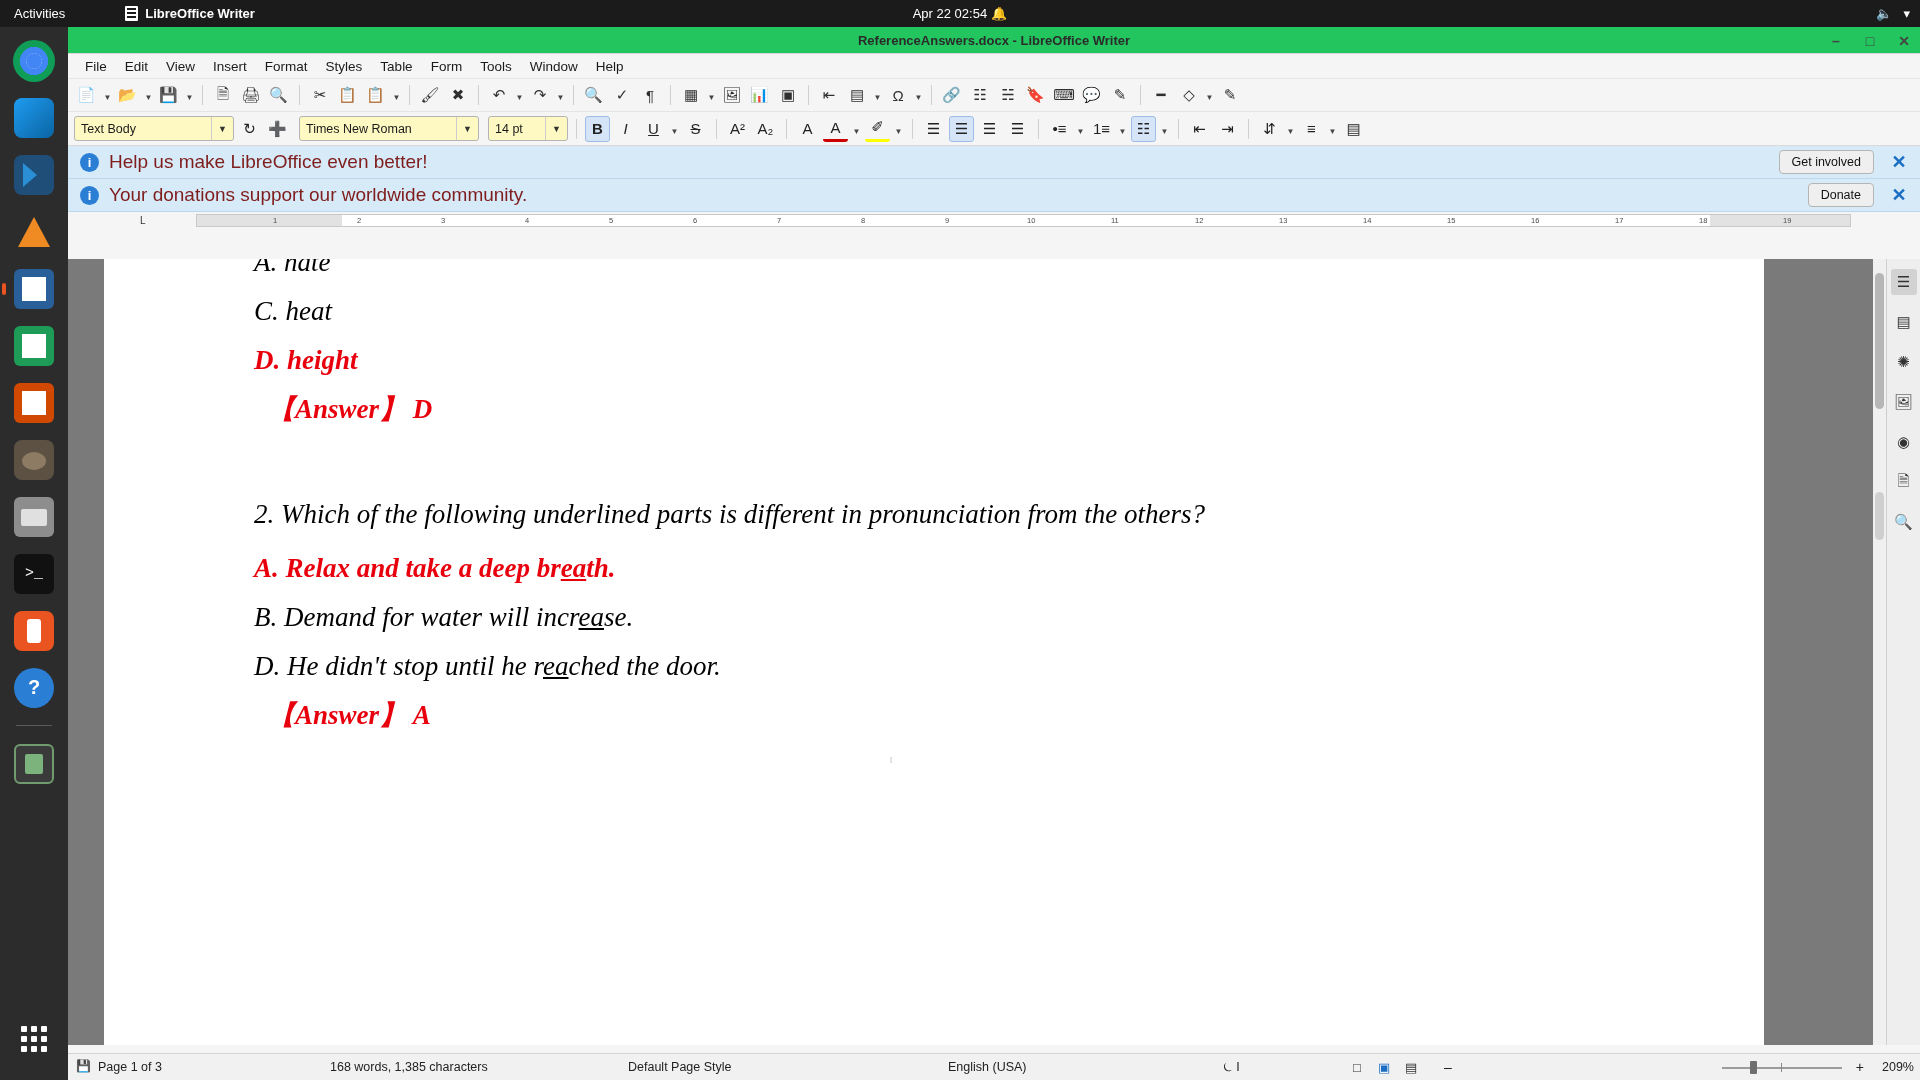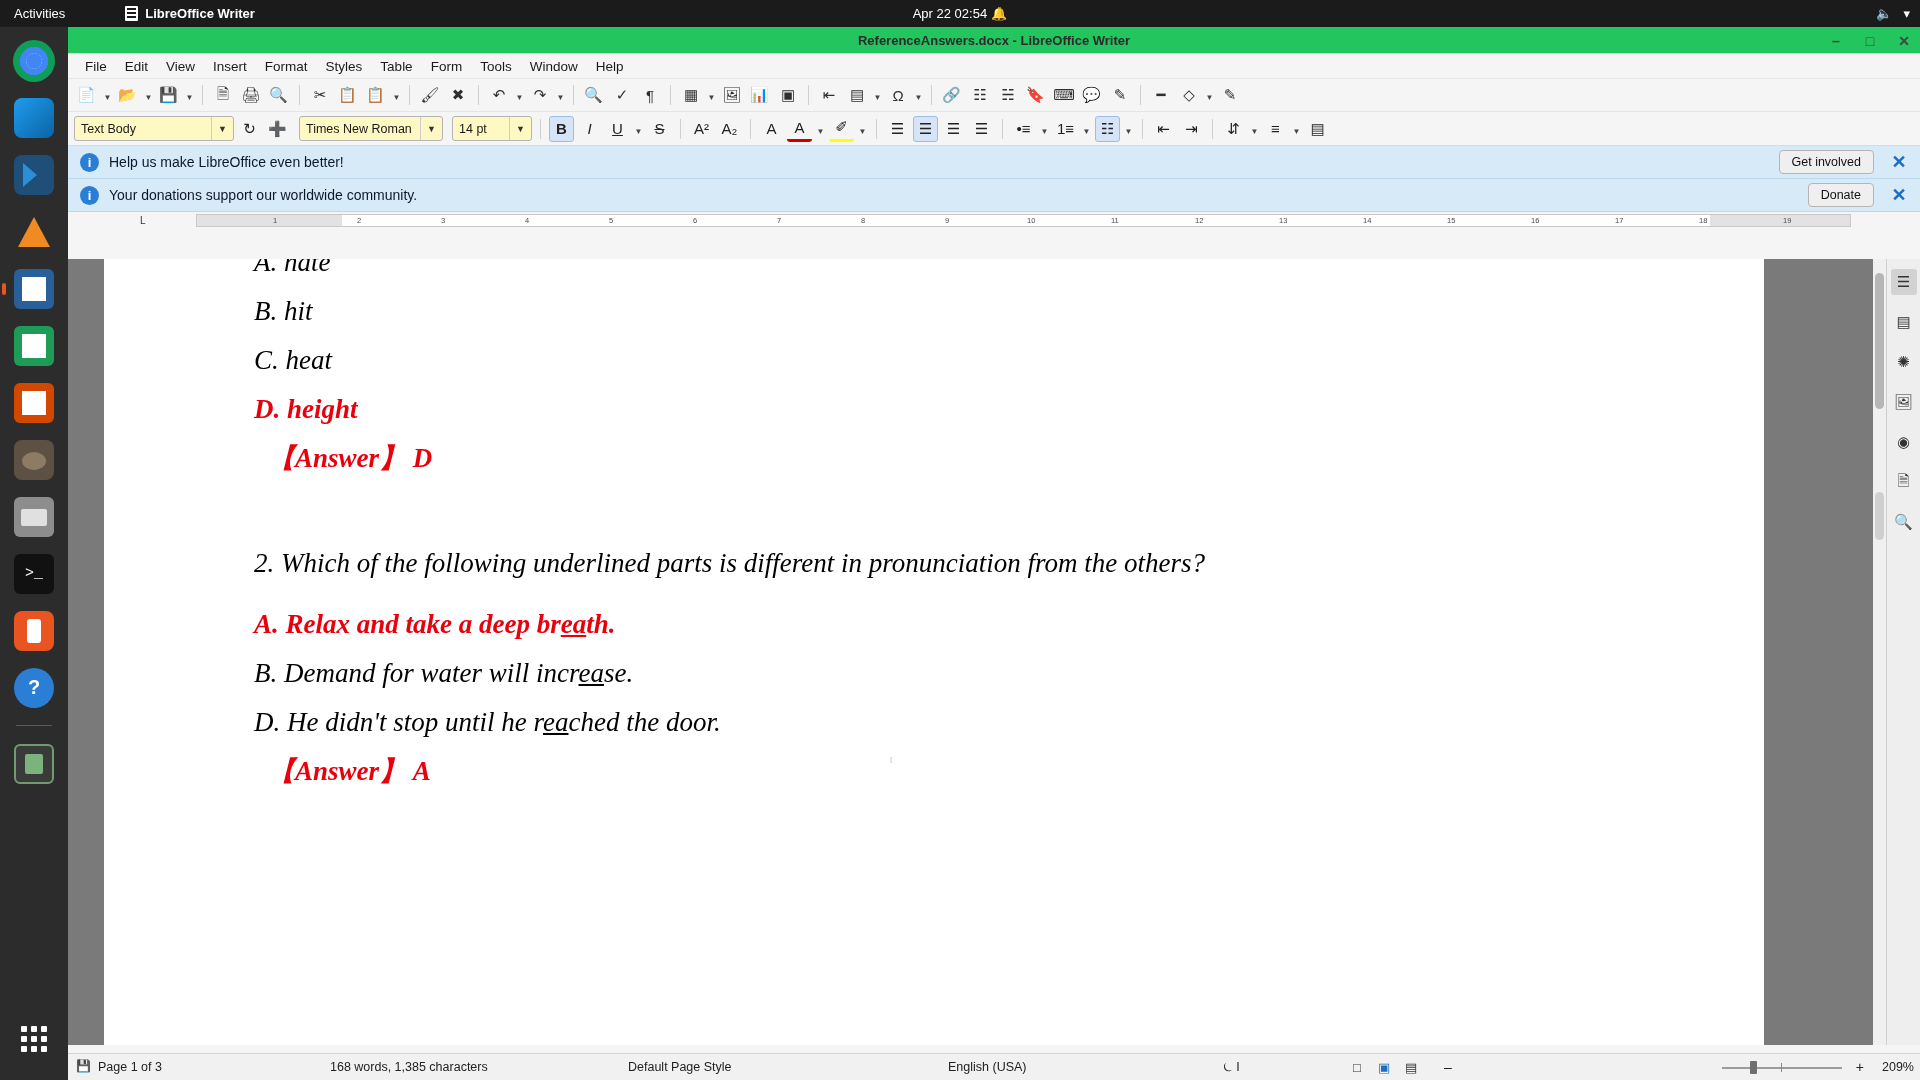--- a/index.html
+++ b/index.html
@@ -81,21 +81,21 @@
 
   .fmtbar { height: 34px; background:#f5f5f5; display:flex; align-items:center; padding-left:6px; gap:3px; border-bottom:1px solid #d9d9d9;}
   .combo { height: 25px; background:#fef9c3; border:1px solid #b4b4b4; border-radius:3px; display:flex; align-items:center; font-size:12.5px; color:#1a1a1a; padding-left:6px; position:relative;}
   .combo .caret { position:absolute; right:0; top:0; width:22px; height:23px; display:flex;align-items:center;justify-content:center; font-size:9px; color:#333; border-left:1px solid #cdcdcd;}
   .fb-btn { width:25px; height:26px; display:flex;align-items:center;justify-content:center; font-size:15px; color:#222; border-radius:3px;}
   .fb-btn.on { background:#d6e4f7; border:1px solid #9dbce6; }
 
   
   .infobar { height: 33px; background:#d6eaf8; display:flex; align-items:center; padding:0 6px; border-bottom:1px solid #bcd8ee; position:relative;}
   .infobar .i-icon { width:19px;height:19px;border-radius:50%; background:#2a7fd4; color:#fff; font-size:13px; font-weight:bold; display:flex;align-items:center;justify-content:center; margin:0 10px 0 6px;}
-  .infobar .msg { font-size: 14px; color:#0f172a; }
+  .infobar .msg { font-size: 19px; color:#7f1d1d; }
   .infobar .act { position:absolute; right: 46px; background:#efefef; border:1px solid #b5b5b5; border-radius:4px; font-size:12.5px; padding:4px 12px; color:#111;}
   .infobar .cls { position:absolute; right: 10px; color:#1a6fc4; font-size:18px; font-weight:bold; width:22px; text-align:center;}
 
   
   .rulerwrap { height: 17px; background:#f5f5f5; position:relative; }
   .ruler { position:absolute; left:128px; top:2px; width:1655px; height:13px; background:#ffffff; border:1px solid #c9c9c9;}
   .ruler .shade-l { position:absolute; left:0; top:0; width:145px; height:11px; background:#e2e2e2; }
   .ruler .shade-r { position:absolute; right:0; top:0; width:140px; height:11px; background:#e2e2e2; }
   .ruler .ticks { position:absolute; left:0; top:0; width:100%; height:11px; font-size:7px; color:#555;}
   .ruler .tk { position:absolute; top:1px; font-size:7.5px; color:#4a4a4a;}
@@ -285,21 +285,21 @@
       <div class="tb-btn">✎</div>
     </div>
 
     <div class="fmtbar">
       <div class="combo" style="width:160px;">
         <span>Text Body</span>
         <span class="caret">▼</span>
       </div>
       <div class="fb-btn">↻</div>
       <div class="fb-btn">➕</div>
-      <div class="combo" style="width:144px; margin-left:6px;">
+      <div class="combo" style="width:180px; margin-left:6px;">
         <span>Times New Roman</span>
         <span class="caret">▼</span>
       </div>
       <div class="combo" style="width:80px; margin-left:6px;">
         <span>14 pt</span>
         <span class="caret">▼</span>
       </div>
       <div class="tb-sep"></div>
       <div class="fb-btn on">
           <b>B</b>
@@ -385,27 +385,26 @@
           <span class="tk" style="left:1502px">18</span>
           <span class="tk" style="left:1586px">19</span>
         </div>
       </div>
     </div>
 
     <div class="docarea">
       <div class="page">
         <div class="doc-content">
           <p class="doc-line" style="margin-top:-10px;">A. hate</p>
-          <p class="doc-line" style="margin-top:22px;">B. hit</p>
           <p class="doc-line" style="margin-top:22px;">C. heat</p>
           <p class="doc-line red" style="margin-top:22px;">D. height</p>
           <p class="doc-line red" style="margin-top:22px; margin-left:14px;">【Answer】 D</p>
           <p class="doc-line" style="margin-top:22px; height:56px;"></p>
           <p class="doc-line" style="margin-top:0px;">2. Which of the following underlined parts is different in pronunciation from the others?</p>
-          <p class="doc-line red" style="margin-top:34px;">A. Relax and take a deep br<span class="u">ea</span>th.</p>
+          <p class="doc-line red" style="margin-top:27px;">A. Relax and take a deep br<span class="u">ea</span>th.</p>
           <p class="doc-line" style="margin-top:22px;">B. Demand for water will incr<span class="u">ea</span>se.</p>
           <p class="doc-line" style="margin-top:22px;">D. He didn't stop until he r<span class="u">ea</span>ched the door.</p>
           <p class="doc-line red" style="margin-top:22px; margin-left:14px;">【Answer】 A</p>
         </div>
         <svg class="caret-text" width="14" height="34" viewBox="0 0 14 34" style="left:786px; top:486px;">
           <path d="M3 1 H11 M7 1 V33 M3 33 H11" stroke="#000" stroke-width="1.4" fill="none"></path>
         </svg>
       </div>
     </div>
 

